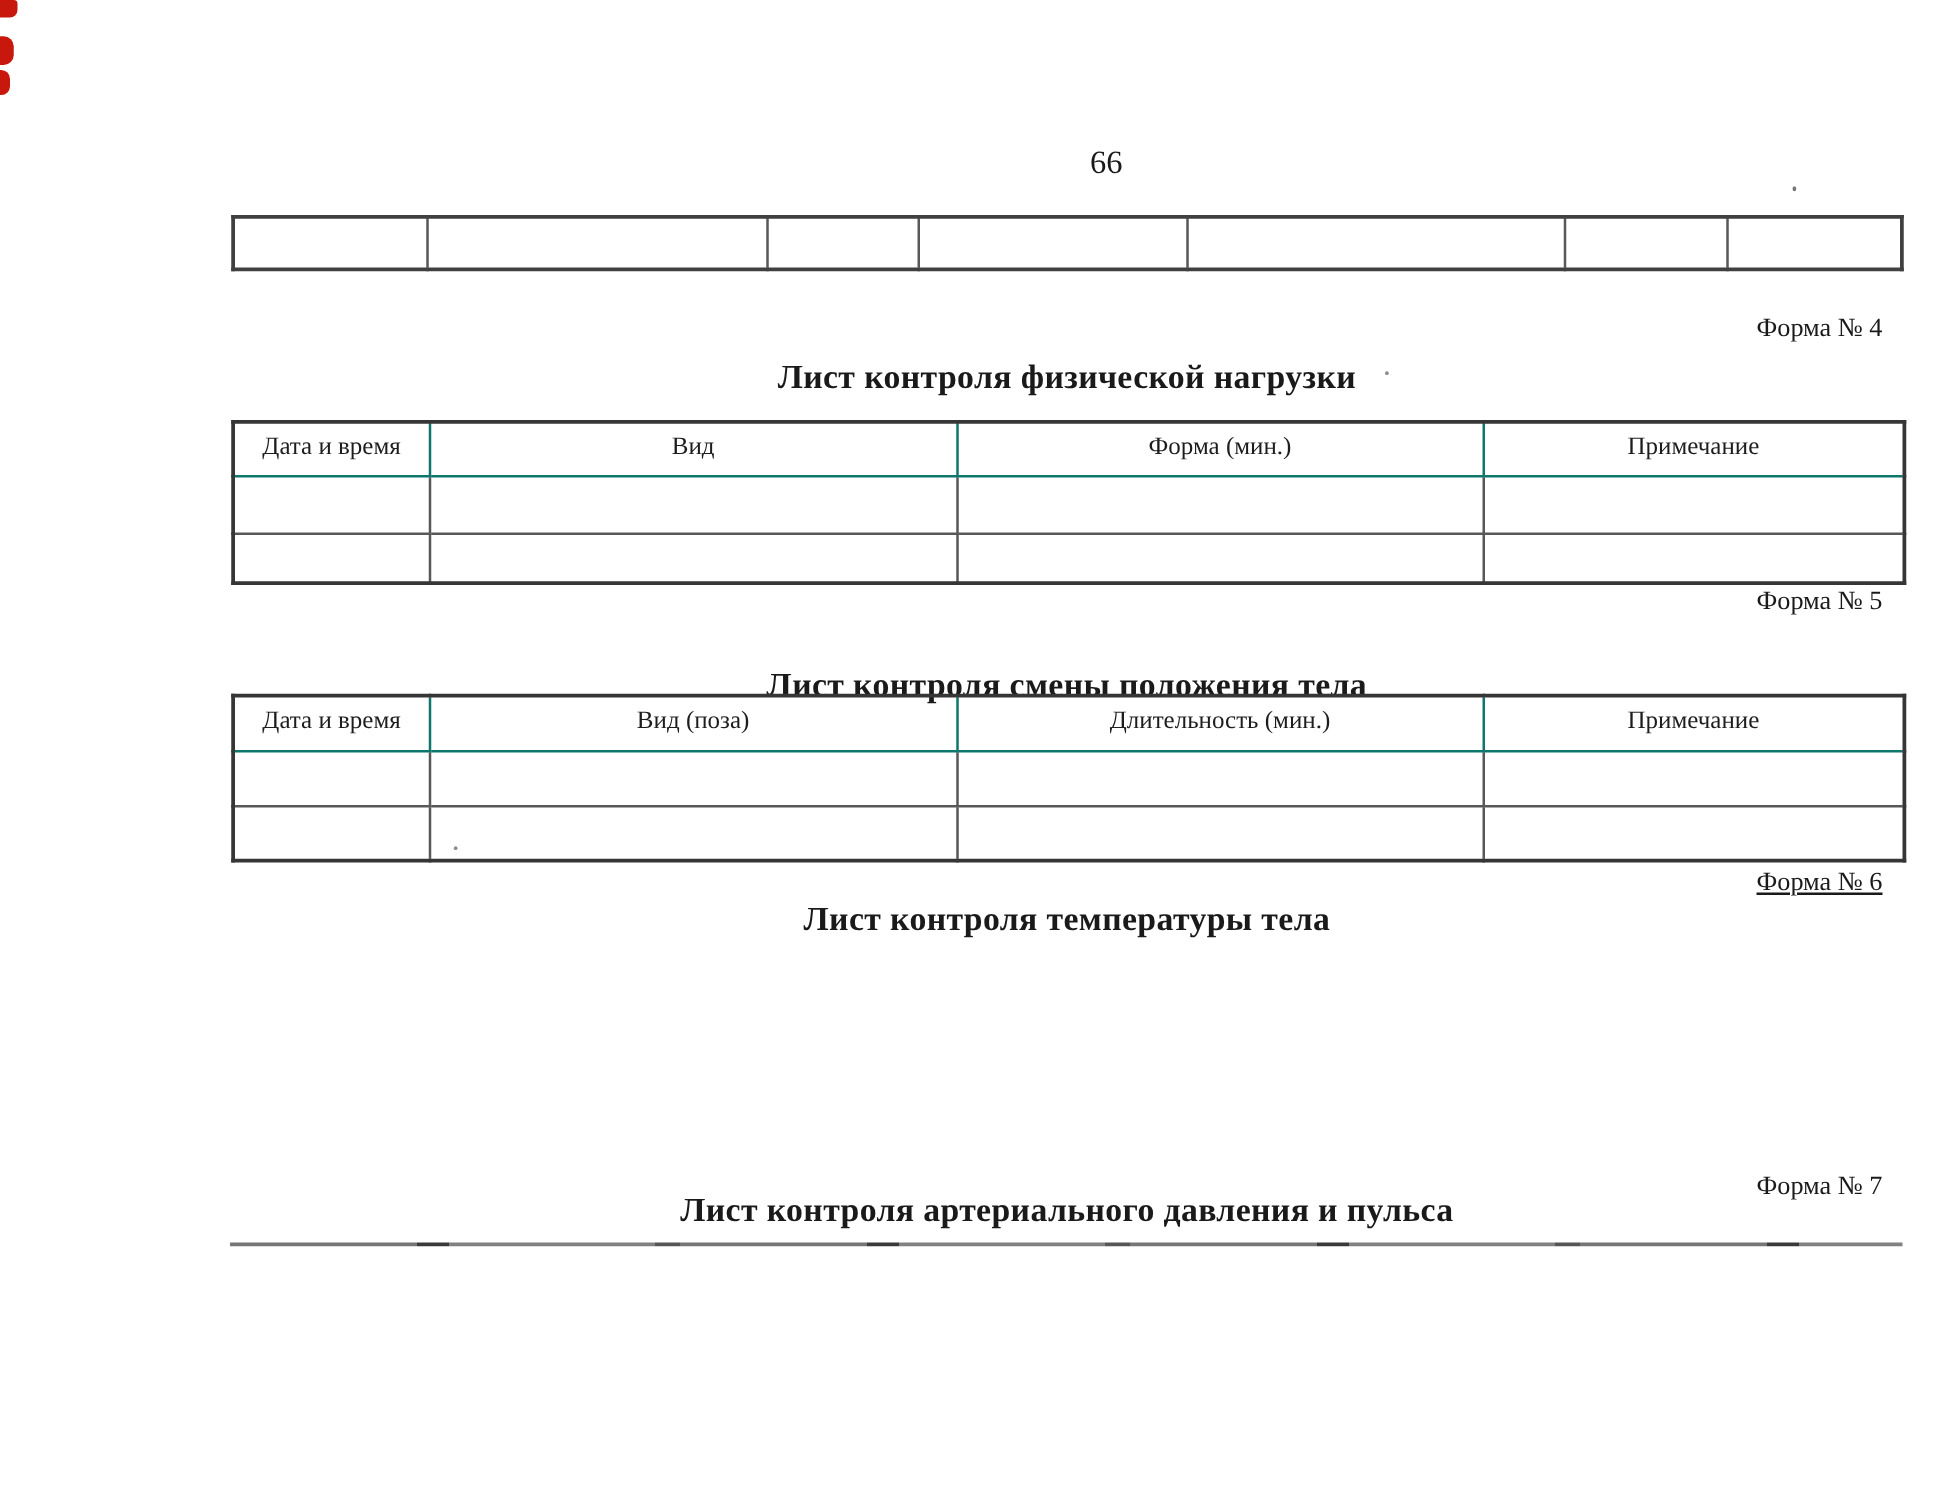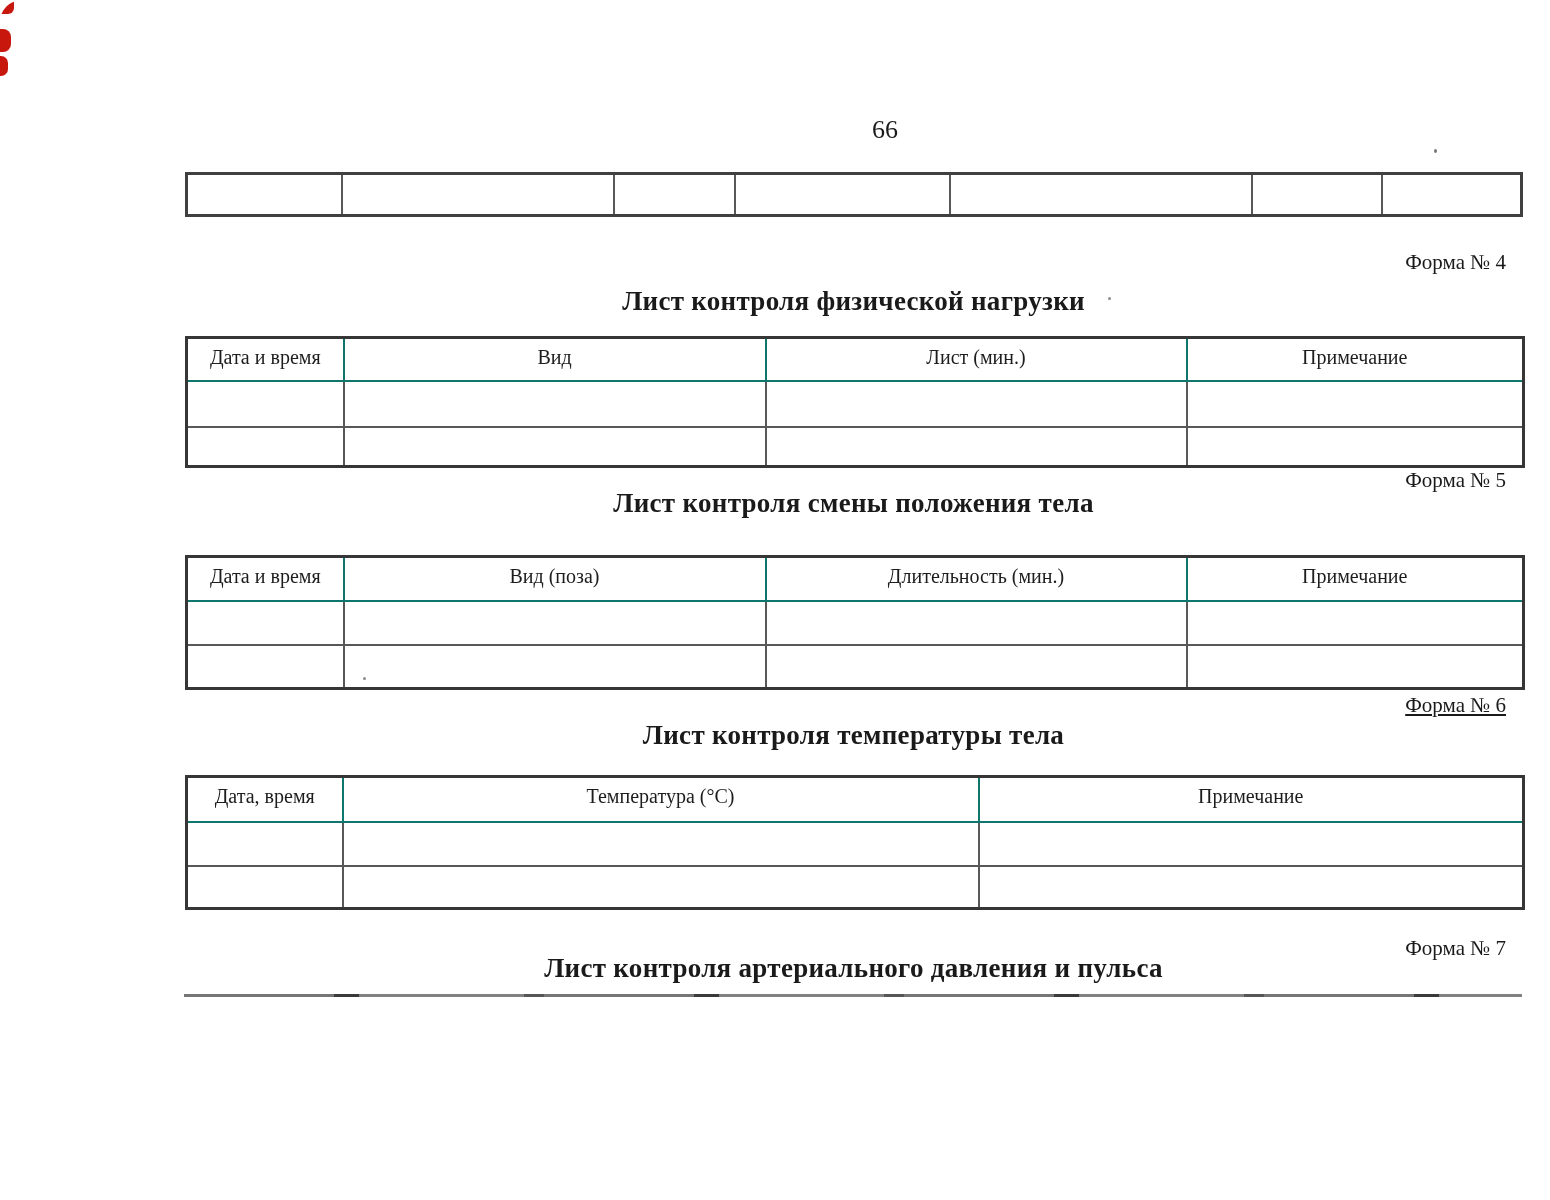--- a/index.html
+++ b/index.html
@@ -1,19 +1,19 @@
 <!DOCTYPE html>
 <html><head>
 <meta charset="utf-8">
 <style>
   html,body { margin:0; padding:0; background:#ffffff; }
   .page {
     position:relative; width:1550px; height:1200px;
     background:#ffffff; overflow:hidden;
-    font-family:"Liberation Serif", serif; color:#1a1a1a;border-radius:22px;
+    font-family:"Liberation Serif", serif; color:#1a1a1a;
   }
 
   
   .scan-mark { position:absolute; left:0; }
   .scan-mark.m1 { top:0;  width:14px; height:14px; border-radius:0 3px 6px 0; }
   .scan-mark.m2 { top:29px; width:11px; height:23px; border-radius:0 8px 8px 0; }
   .scan-mark.m3 { top:56px; width:8px;  height:20px; border-radius:0 7px 7px 0; }
 
   .pageno {
     position:absolute; top:115px; left:820px; width:130px;
@@ -103,40 +103,40 @@
     <colgroup>
       <col style="width:157px">
         <col style="width:422px">
       <col style="width:421px">
         <col style="width:337px">
     </colgroup>
     <tbody>
         <tr style="height:43px;">
       <th>Дата и время</th>
       <th>Вид</th>
-      <th>Лист (мин.)</th>
+      <th>Форма (мин.)</th>
       <th>Примечание</th>
     </tr>
     <tr class="blank" style="height:46px;">
       <td></td>
       <td></td>
       <td></td>
       <td></td>
     </tr>
     <tr class="blank" style="height:40px;">
       <td></td>
       <td></td>
       <td></td>
       <td></td>
     </tr>
   </tbody>
     </table>
 
   <div class="form-label" style="top:468px;">Форма № 5</div>
-  <div class="sheet-title" style="top:488px;">Лист контроля смены положения тела</div>
+  <div class="sheet-title" style="top:533px;">Лист контроля смены положения тела</div>
   <table class="sheet" style="top:555px;">
     <colgroup>
       <col style="width:157px">
         <col style="width:422px">
       <col style="width:421px">
         <col style="width:337px">
     </colgroup>
     <tbody>
         <tr style="height:44px;">
       <th>Дата и время</th>
@@ -154,44 +154,20 @@
       <td></td>
       <td></td>
       <td></td>
       <td></td>
     </tr>
   </tbody>
     </table>
 
   <div class="form-label" style="top:693px;text-decoration:underline;">Форма № 6</div>
   <div class="sheet-title" style="top:720px;">Лист контроля температуры тела</div>
-  <table class="sheet" style="top:775px;">
-    <colgroup>
-      <col style="width:156px">
-        <col style="width:636px">
-        <col style="width:545px">
-    </colgroup>
-    <tbody>
-        <tr style="height:45px;">
-      <th>Дата, время</th>
-      <th>Температура (°C)</th>
-      <th>Примечание</th>
-    </tr>
-    <tr class="blank" style="height:44px;">
-      <td></td>
-      <td></td>
-      <td></td>
-    </tr>
-    <tr class="blank" style="height:43px;">
-      <td></td>
-      <td></td>
-      <td></td>
-    </tr>
-  </tbody>
-    </table>
 
   <div class="form-label" style="top:913px;margin-top:23px;">Форма № 7</div>
   <div class="sheet-title" style="top:953px;">Лист контроля артериального давления и пульса</div>
   <div class="bottom-rule"></div>
 
   <div class="speck s1"></div>
   <div class="speck s2"></div>
   <div class="speck s3"></div>
 
 </div>

